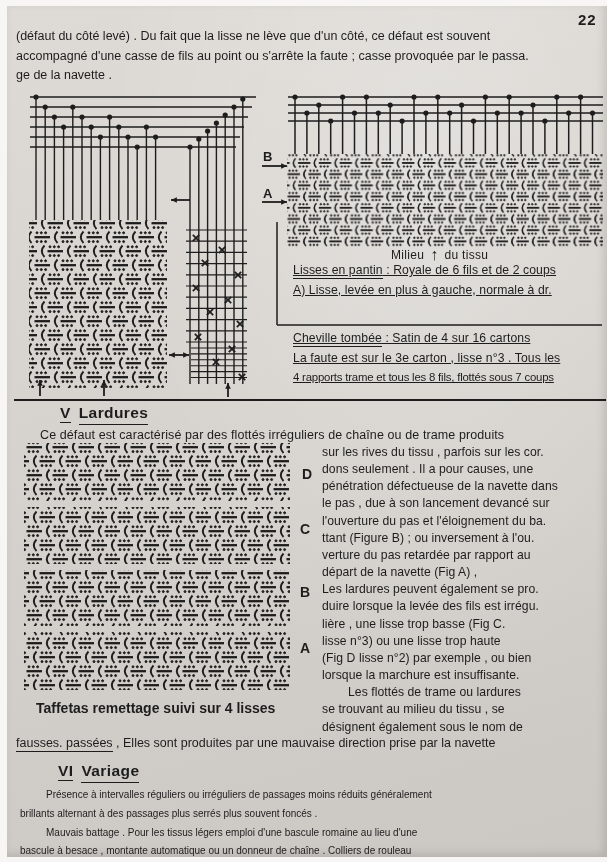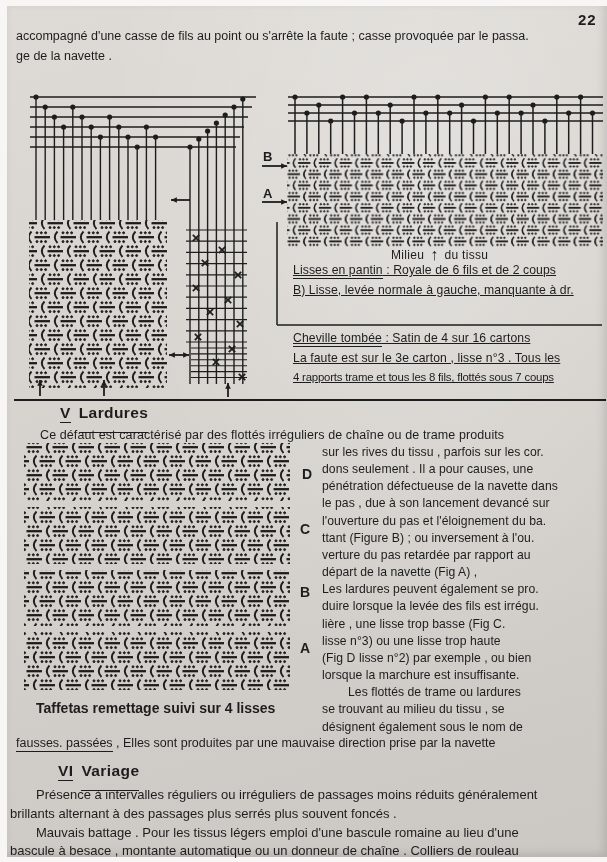--- a/index.html
+++ b/index.html
@@ -17,29 +17,29 @@
     box-shadow:inset -3px -3px 8px rgba(0,0,0,.12);
   }
   .abs{position:absolute;white-space:nowrap;}
   .txt{font-size:12.5px;line-height:19.3px;letter-spacing:.1px;}
   .pagenum{font-size:15px;font-weight:bold;letter-spacing:1px;}
   .h1{
     position:absolute;font-size:15.5px;font-weight:bold;letter-spacing:.4px;
     white-space:nowrap;
   }
   .h1 .num{margin-right:8px;border-bottom:1.8px solid #1d1d1d;padding-bottom:1px;}
-  .h1 .ht{border-bottom:1.8px solid #1d1d1d;padding-bottom:11px;margin-top:19px;}
+  .h1 .ht{border-bottom:1.8px solid #1d1d1d;padding-bottom:3px;margin-top:19px;}
   .u{border-bottom:1.7px solid #1d1d1d;padding-bottom:1px;}
   .fb{position:absolute;font-size:12.2px;line-height:19.5px;white-space:nowrap;letter-spacing:.1px;}
   .fb div{white-space:nowrap;text-decoration:underline;}
   .tight{font-size:11.4px;letter-spacing:-.2px;}
   .rcol{position:absolute;left:322px;top:444px;font-size:12.2px;line-height:17.15px;letter-spacing:.05px;}
   .rcol div{white-space:nowrap;}
   .rcol .ind{margin-left:26px;}
-  .vlines{position:absolute;left:10px;top:786px;font-size:13px;line-height:18.8px;}
+  .vlines{position:absolute;left:20px;top:786px;font-size:10px;line-height:18.8px;}
   .vlines div{white-space:nowrap;}
   .vlines .ind2{margin-left:26px;}
   .intro{position:absolute;left:16px;top:27px;font-size:12.5px;line-height:19.5px;}
   .intro div{white-space:nowrap;}
   .hrule{position:absolute;left:14px;top:399px;width:592px;height:2px;background:#1d1d1d;}
   .figlabel{position:absolute;font-size:13px;font-weight:bold;white-space:nowrap;}
   .milieu{position:absolute;left:345px;top:245px;font-size:12px;white-space:nowrap;letter-spacing:.3px;margin-left:46px;}
   .milieu .up{font-size:16px;font-weight:bold;position:relative;top:1px;margin:0 6px;}
   .caption{position:absolute;left:36px;top:700px;font-size:14px;white-space:nowrap;font-weight:bold;}
   .fausses{position:absolute;left:16px;top:736px;font-size:12.5px;white-space:nowrap;}
@@ -52,20 +52,21 @@
 <body>
 
 <div class="paper"></div>
 <div class="edge-top"></div>
 <div class="edge-left"></div>
 <div class="edge-bottom"></div>
 
 <div class="abs pagenum" style="left:578px;top:11px;">22</div>
 
 <div class="intro">
+  <div>(défaut du côté levé) . Du fait que la lisse ne lève que d'un côté, ce défaut est souvent</div>
   <div>accompagné d'une casse de fils au point ou s'arrête la faute ; casse provoquée par le passa.</div>
   <div>ge de la navette .</div>
 </div>
 
 <svg id="fig1" style="left:0px;top:90px;" width="607" height="315" viewBox="0 0 607 315">
   <defs>
     <g id="wtile" stroke="#1d1d1d" fill="#1d1d1d">
       <path d="M5.5,1.5 C2,5.2 2,9.3 5.5,13" fill="none" stroke-width="1.9"></path>
       <line x1="8.5" y1="7.2" x2="24" y2="7.2" stroke-width="2.3"></line>
       <circle cx="11" cy="2.8" r="1"></circle>
@@ -263,21 +264,21 @@
 
 <div class="figlabel" style="left:263px;top:149px;">B</div>
 <div class="figlabel" style="left:263px;top:186px;">A</div>
 
 <div class="milieu">
   <span>Milieu</span><span class="up">↑</span><span>du tissu</span>
 </div>
 
 <div class="fb" style="left:293px;top:261px;">
   <div><span class="u">Lisses en pantin</span><span> : Royale de 6 fils et de 2 coups</span></div>
-  <div>B) Lisse, levée normale à gauche, manquante à dr.</div>
+  <div>A) Lisse, levée en plus à gauche, normale à dr.</div>
 </div>
 
 <div class="fb" style="left:293px;top:329px;">
   <div><span class="u">Cheville tombée</span><span> : Satin de 4 sur 16 cartons</span></div>
   <div>La faute est sur le 3e carton , lisse n°3 . Tous les</div>
   <div class="tight">4 rapports trame et tous les 8 fils, flottés sous 7 coups</div>
 </div>
 
 <div class="hrule"></div>
 

